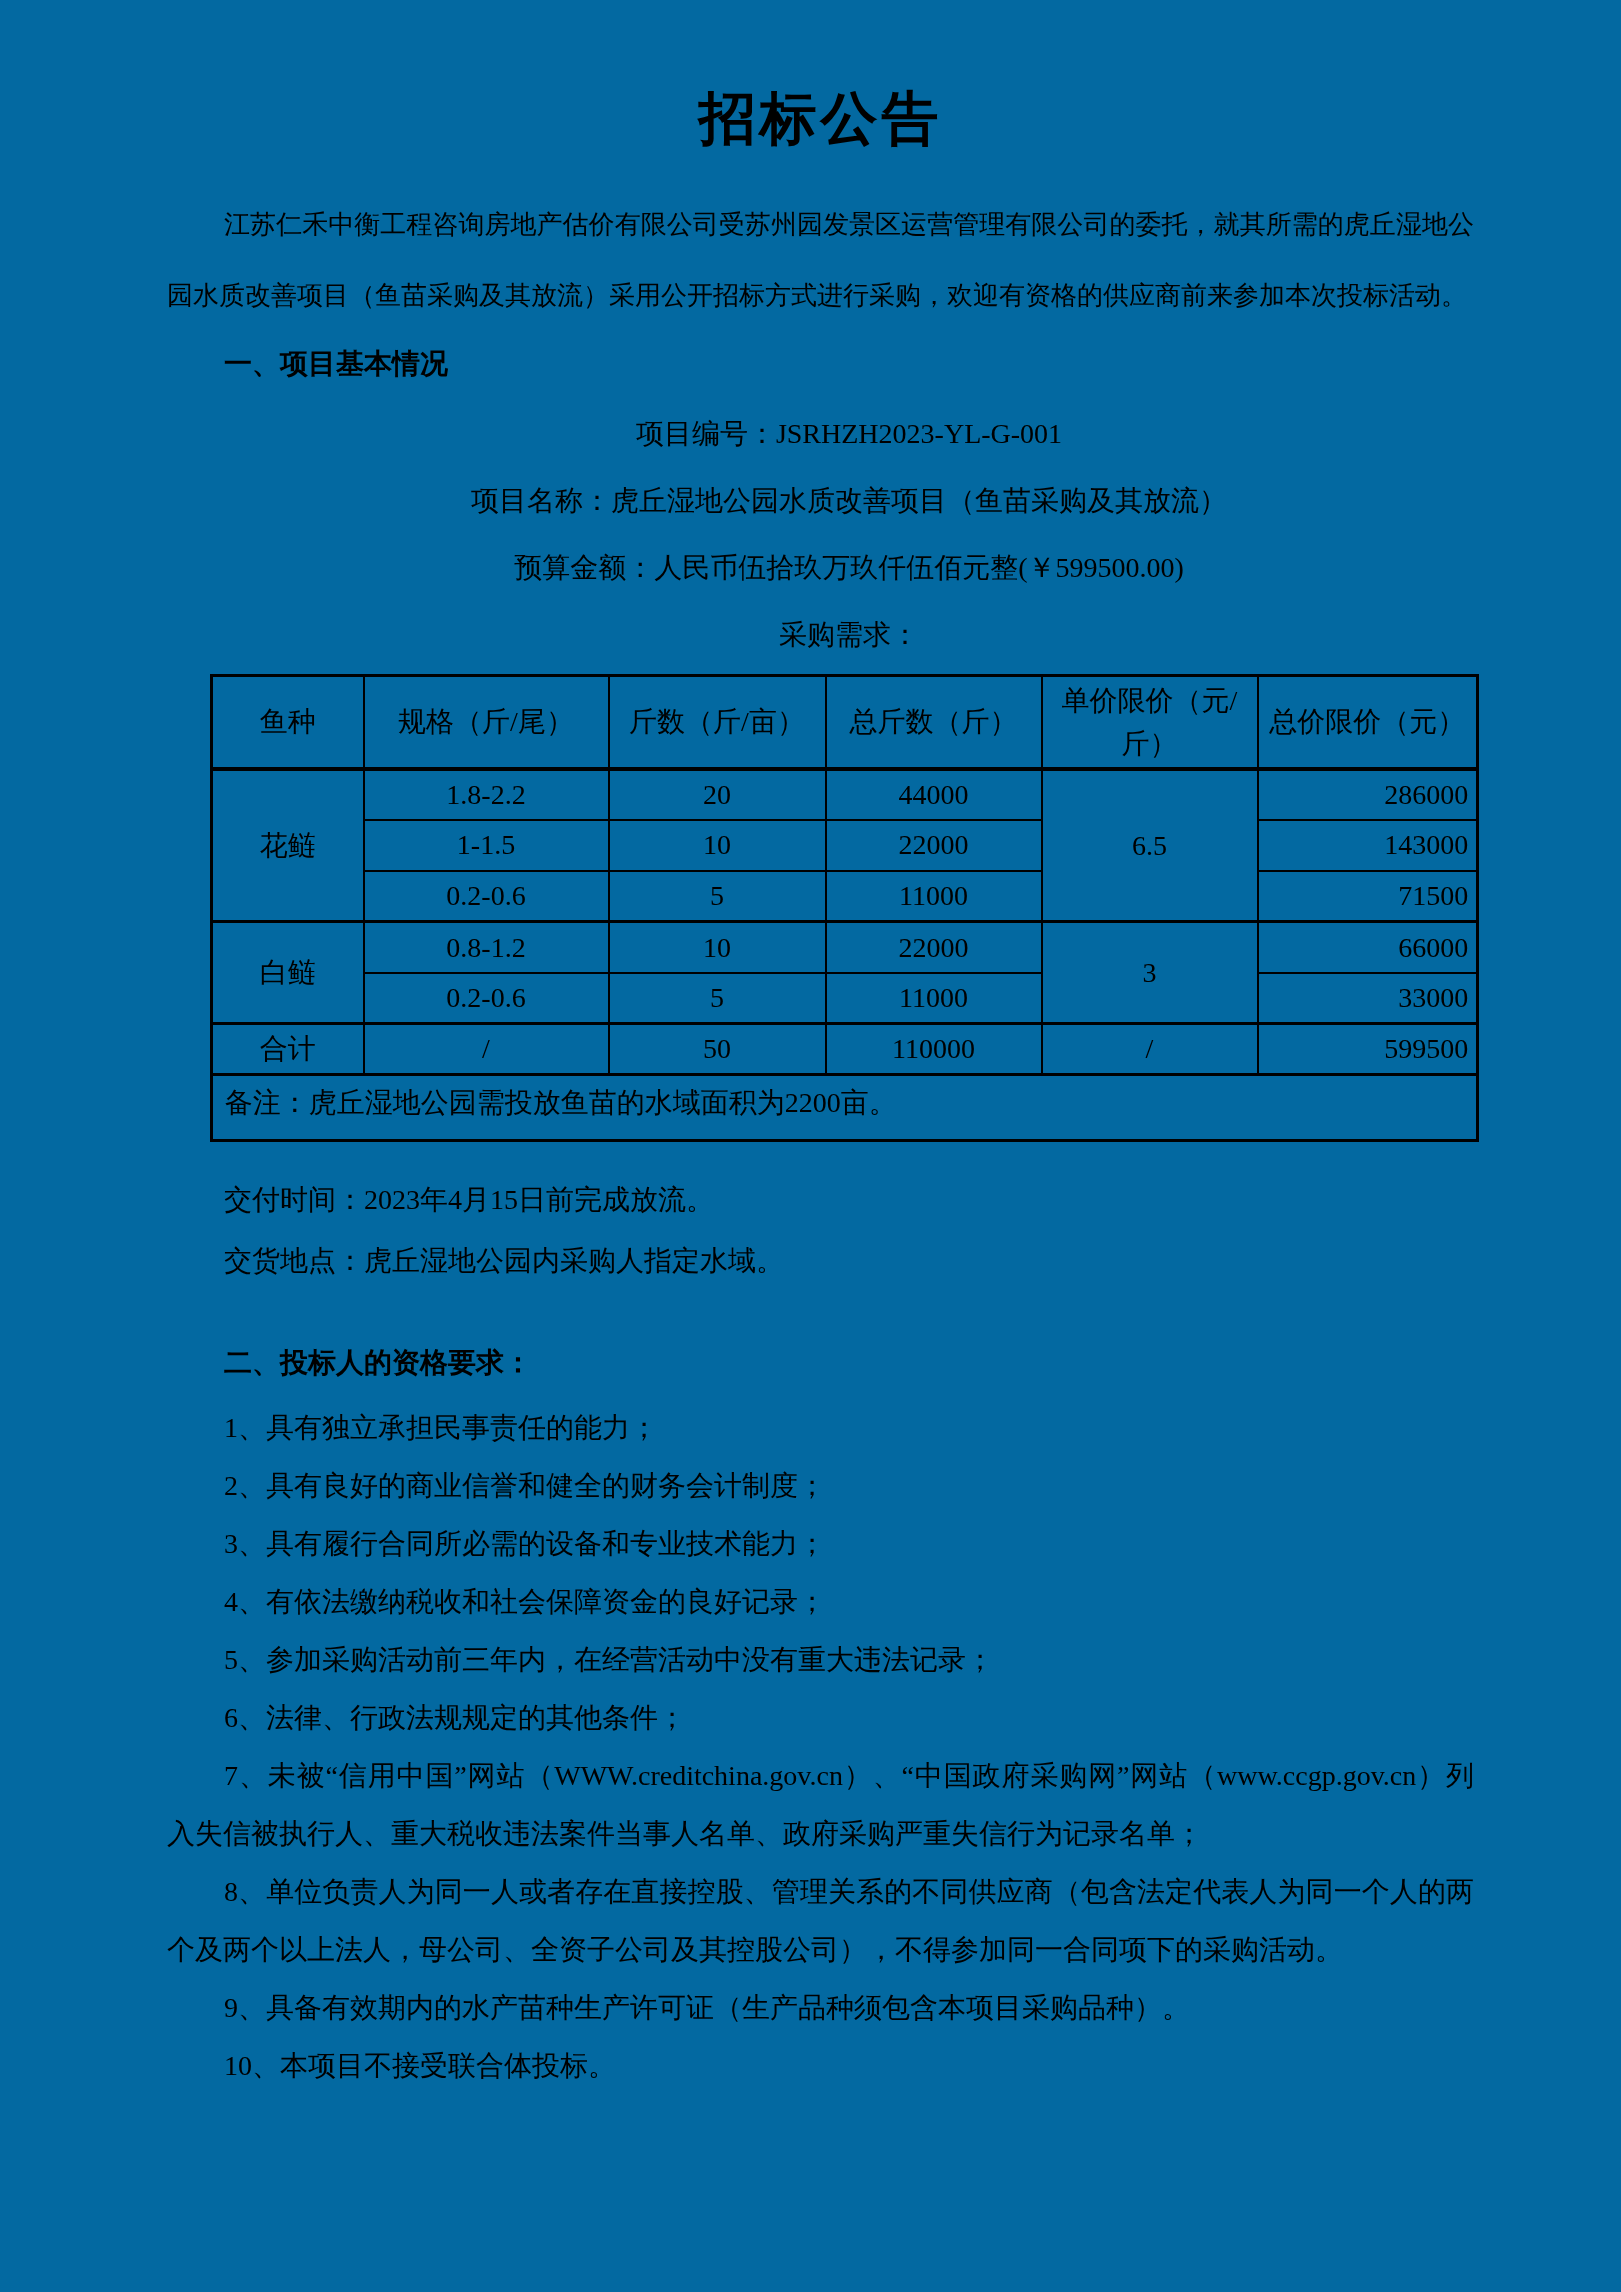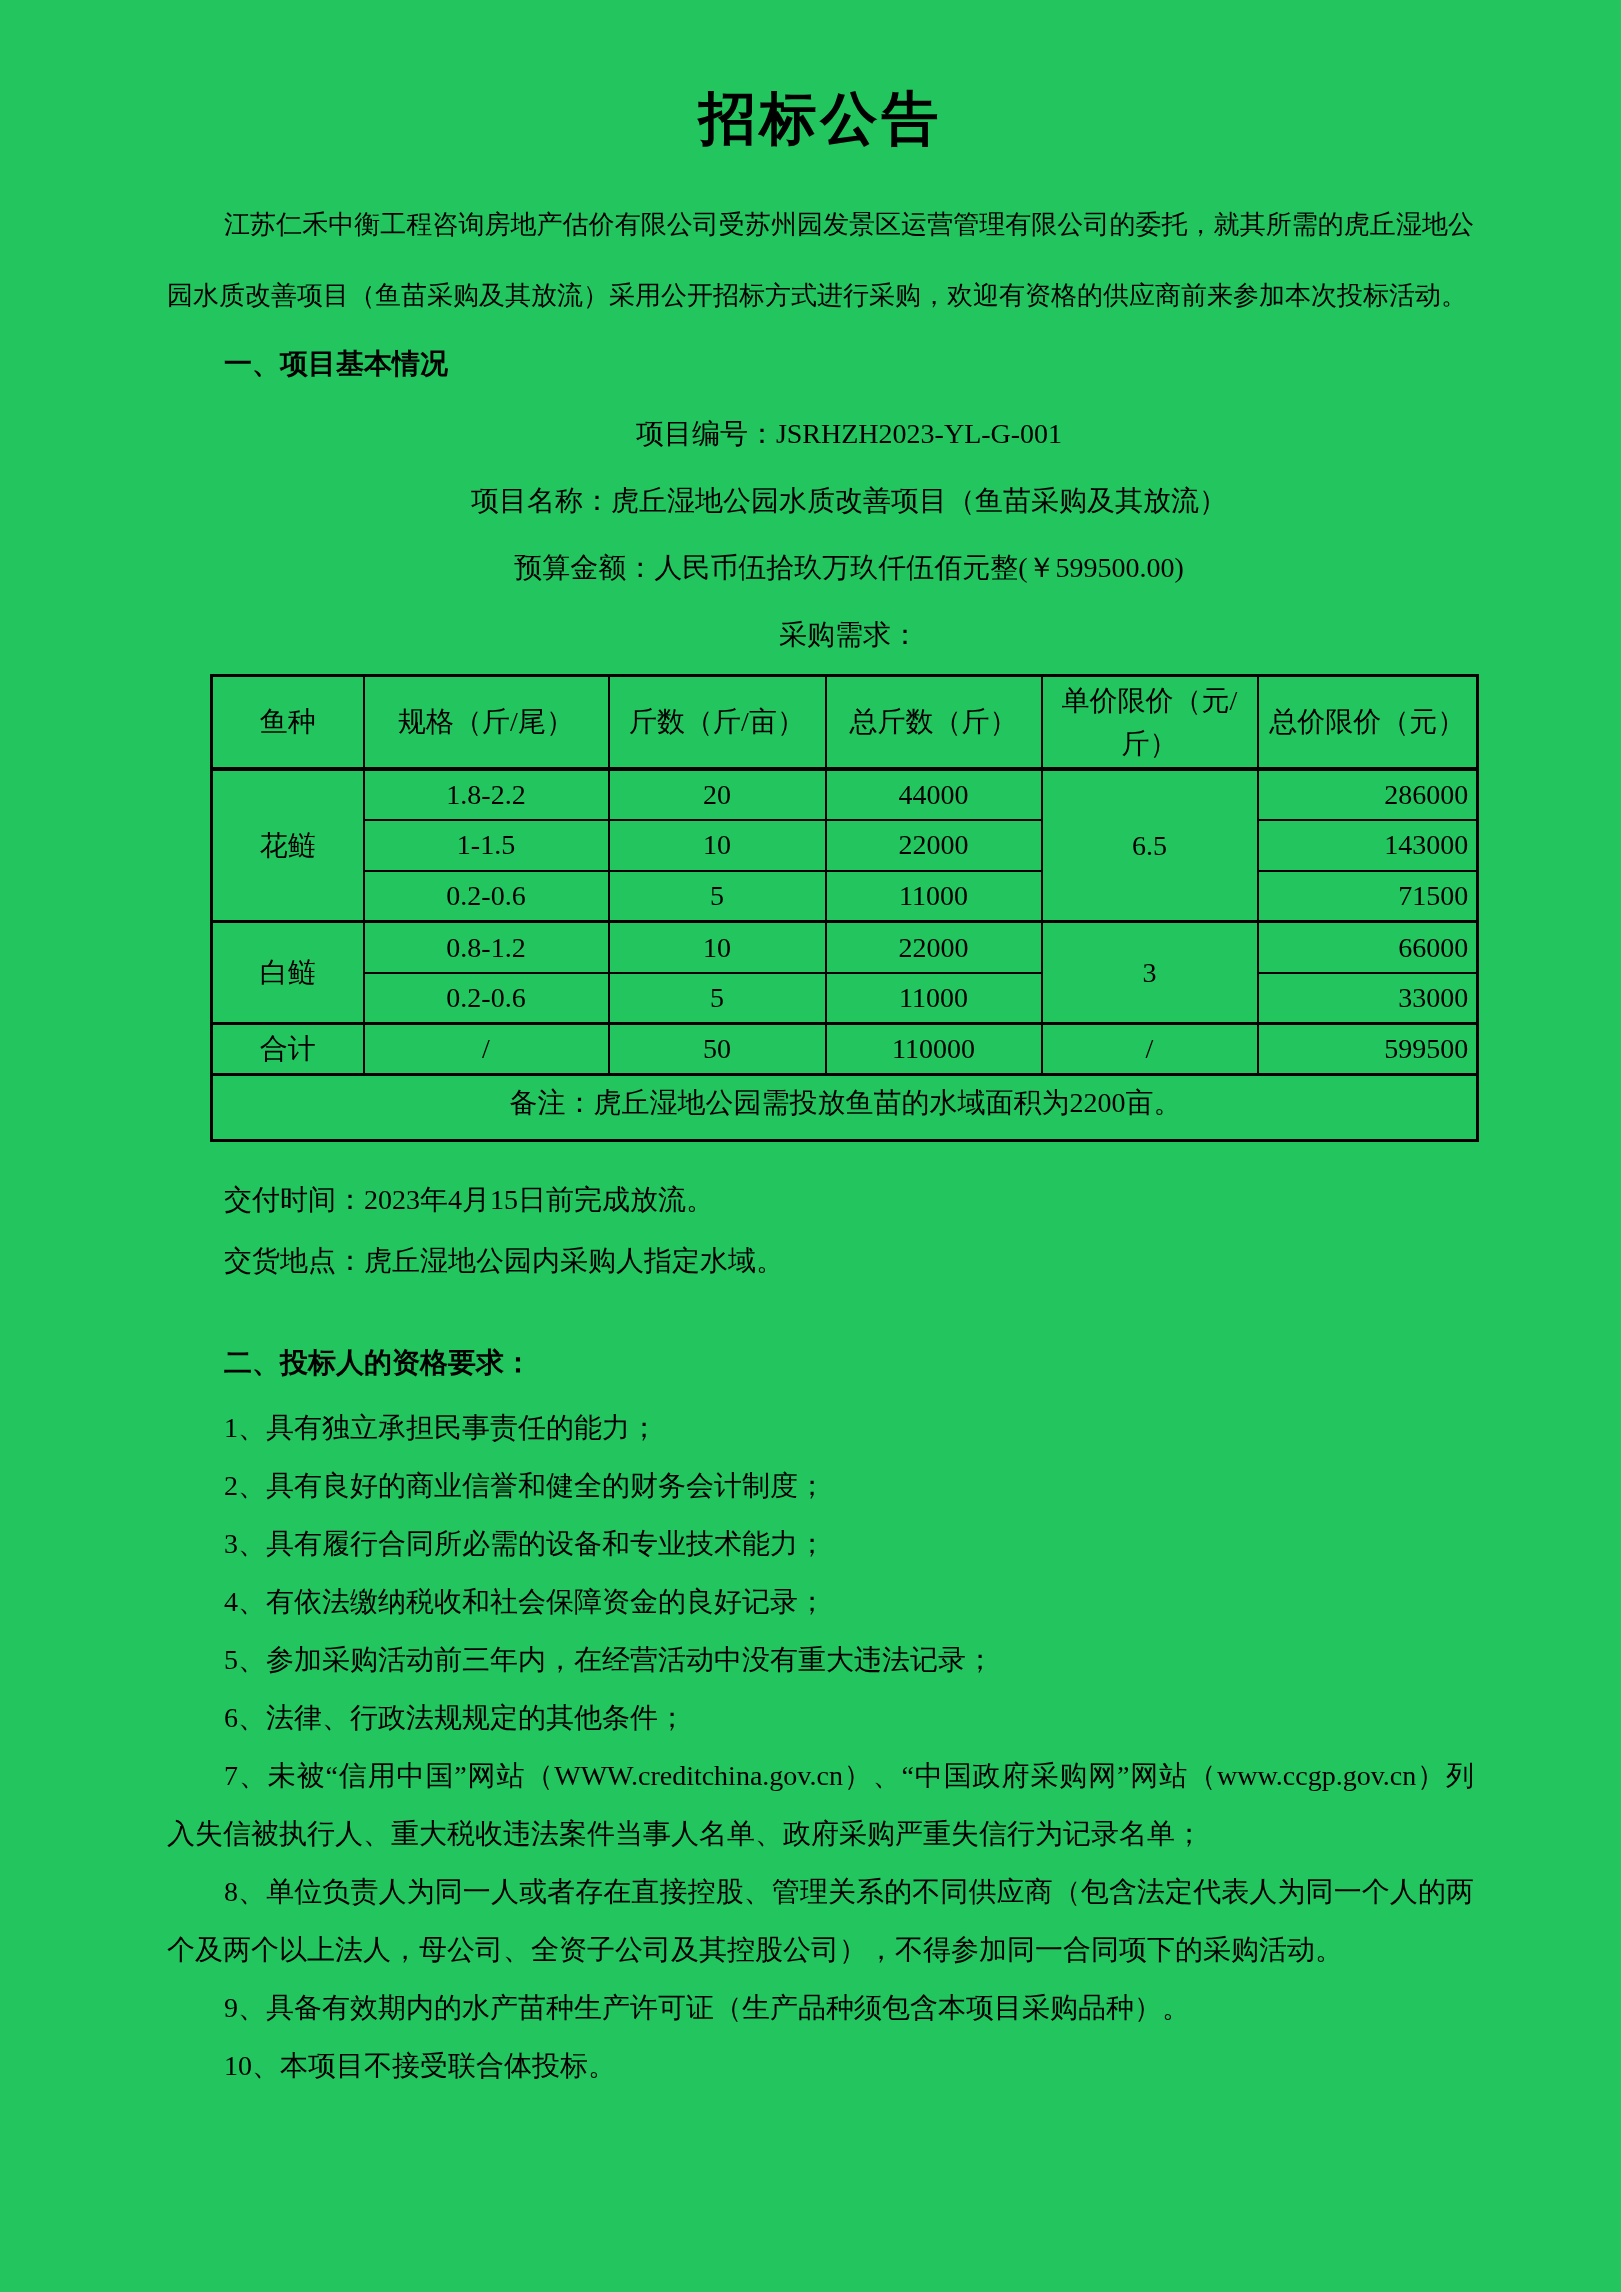--- a/index.html
+++ b/index.html
@@ -2,21 +2,21 @@
 <html><head>
 <meta charset="utf-8">
 <style>
   * { margin: 0; padding: 0; box-sizing: border-box; }
   html, body { background: #e8e8e8; }
   .page {
     position: relative;
     width: 1621px;
     height: 2293px;
     margin: 0 auto;
-    background: #22c55e;
+    background: #0369a1;
     color: #000000;
     font-family: "Liberation Serif", "DejaVu Serif", serif;
     overflow: hidden;
   }
   .content {
     padding: 0 147px 0 167px;
   }
   .doc-title {
     padding-top: 82px;
     text-align: center;
@@ -71,21 +71,21 @@
     height: 84px;
     line-height: 43px;
     border-bottom: 4.9px solid #000;
   }
   .proc-table tbody td { height: 51px; }
   .proc-table tr.group-sep td { border-top: 3.9px solid #000; }
   .proc-table td.num { text-align: right; padding-right: 7.8px; }
   .proc-table tr.note-row td {
     border-top: 3.9px solid #000;
     height: 63px;
-    text-align: center;
+    text-align: left;
     vertical-align: top;
     padding: 7.8px 9.8px 17.6px 11.8px;
     line-height: 37px;
   }
   .after-table { margin-top: 27.4px; }
   .delivery-line {
     font-size: 28px;
     line-height: 61px;
     text-indent: 57px;
   }

